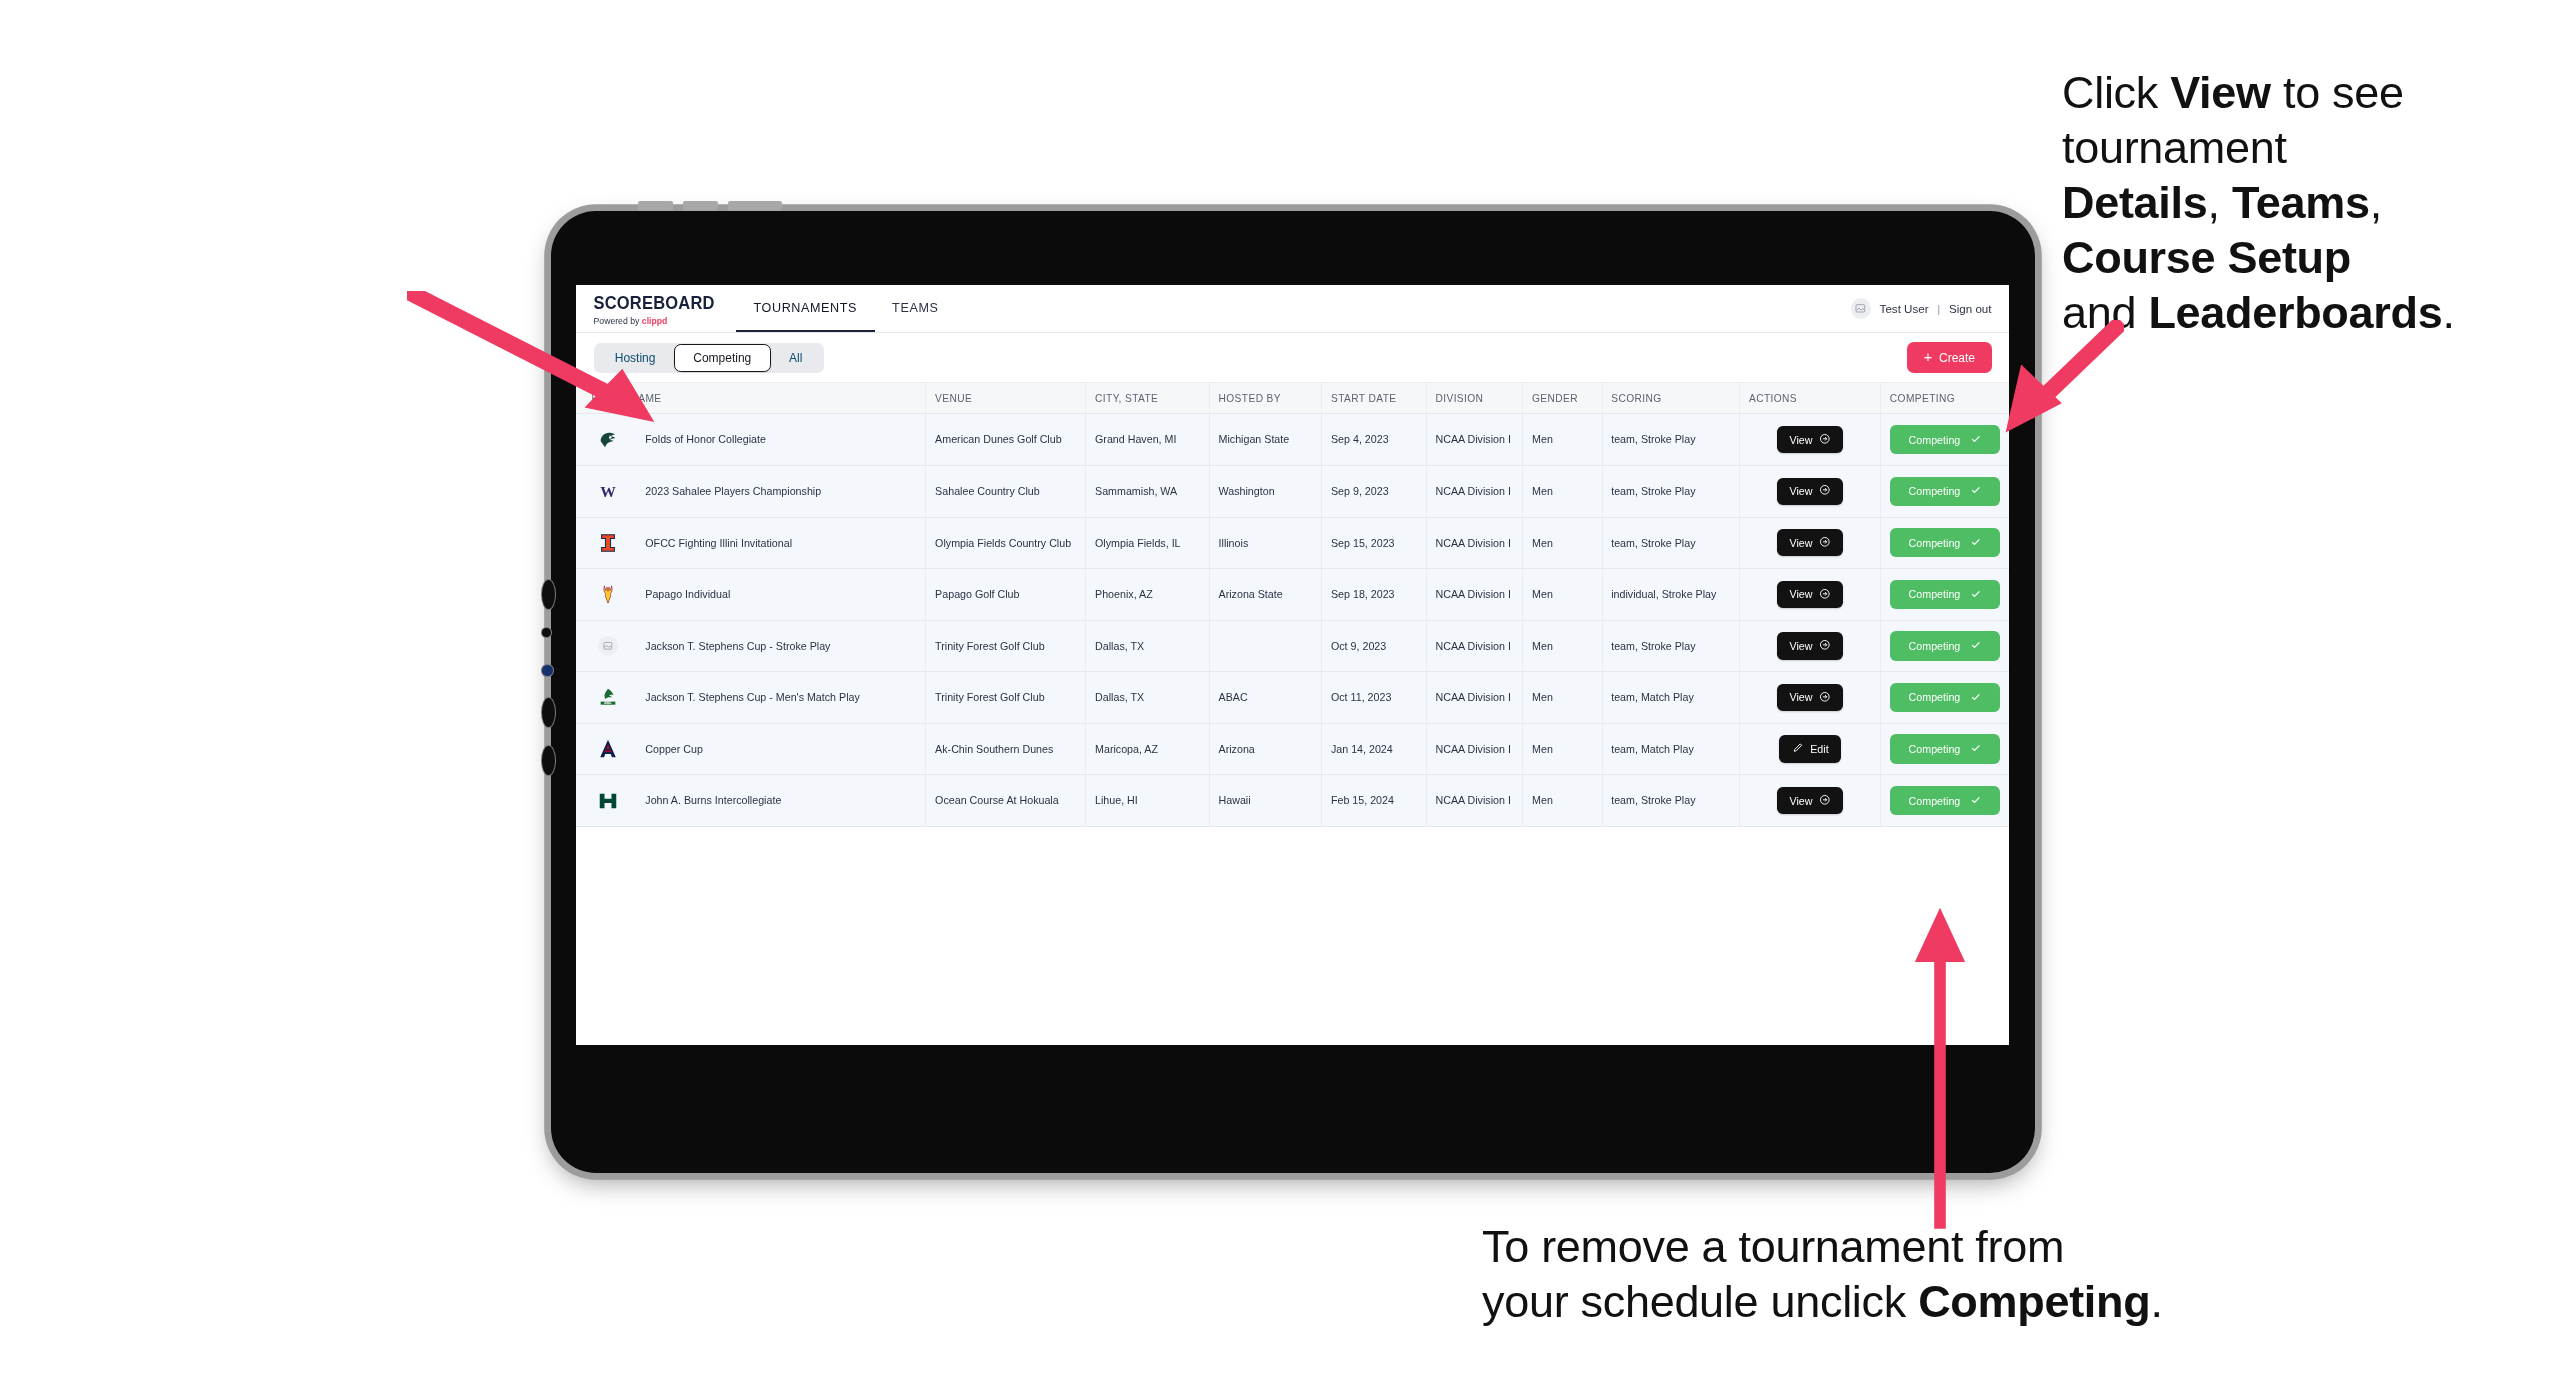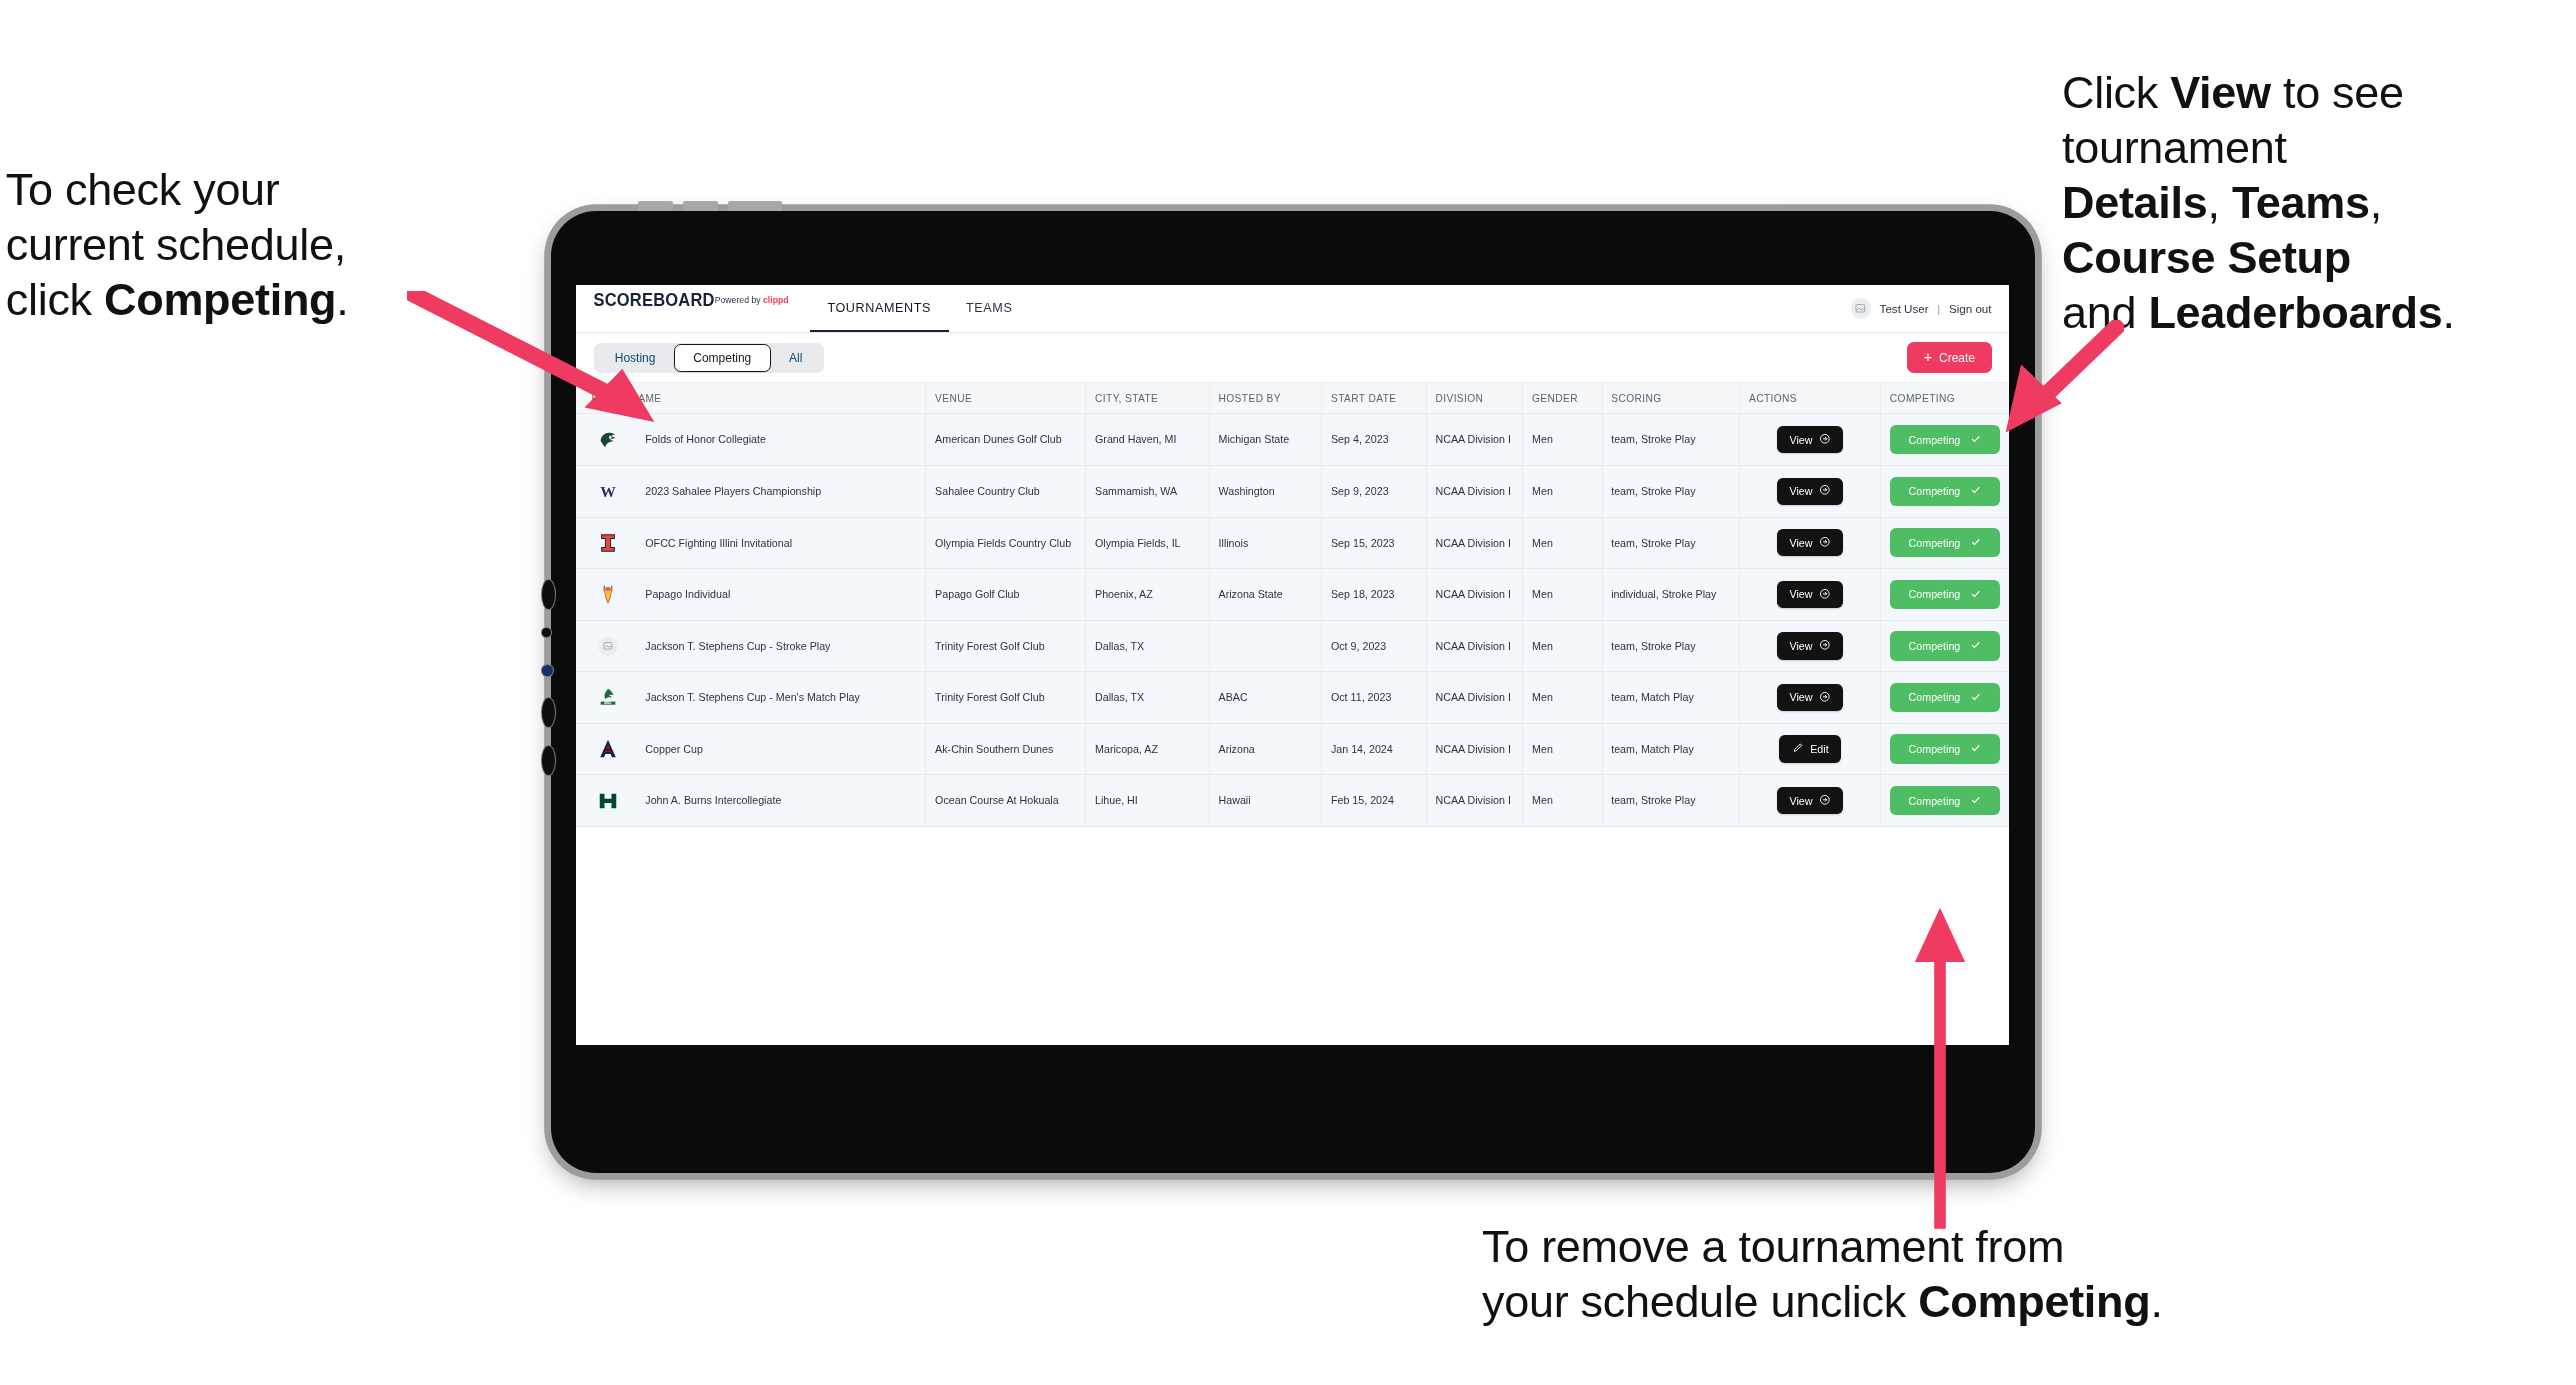--- a/index.html
+++ b/index.html
@@ -60,21 +60,21 @@
     background: #ffffff;
     overflow: hidden;
   }
 
   
   .topnav {
     display: flex; align-items: stretch;
     height: 48px; background: #ffffff;
     border-bottom: 1px solid #e3e5e8;
   }
-  .brand { padding: 5.8px 15.5px 3.9px 17.5px; display:flex; flex-direction:row; justify-content:center; }
+  .brand { padding: 5.8px 15.5px 3.9px 17.5px; display:flex; flex-direction:column; justify-content:center; }
   .brand-title {
     font-size: 16.5px; font-weight: 800; letter-spacing: 0.2px;
     color: #17213a; font-family: "Liberation Sans", sans-serif;
     transform: scaleY(1.12); transform-origin: left center;
   }
   .brand-sub { font-size: 8.7px; color: #2b3246; margin-top: 3.9px; }
   .brand-sub i { font-style: normal; color: #ef3b62; font-weight: 700; }
 
   .navtabs { display: flex; align-items: stretch; margin-left: 5.8px; }
   .navtab {
@@ -181,25 +181,20 @@
   col.c-gender  { width: 50px; }
   col.c-score   { width: 87px; }
   col.c-actions { width: 89px; }
   col.c-comp    { width: 81px; }
 </style>
 </head>
 <body>
 
 <div class="stage">
 
-  <div class="anno" id="anno-left">
-    <div>To check your</div>
-    <div>current schedule,</div>
-    <div><span>click </span><b>Competing</b><span>.</span></div>
-  </div>
 
   <div class="anno" id="anno-right">
     <div><span>Click </span><b>View</b><span> to see</span></div>
     <div>tournament</div>
     <div><b>Details</b><span>, </span><b>Teams</b><span>,</span></div>
     <div><b>Course Setup</b></div>
     <div><span>and </span><b>Leaderboards</b><span>.</span></div>
   </div>
 
   <div class="anno" id="anno-bottom">

